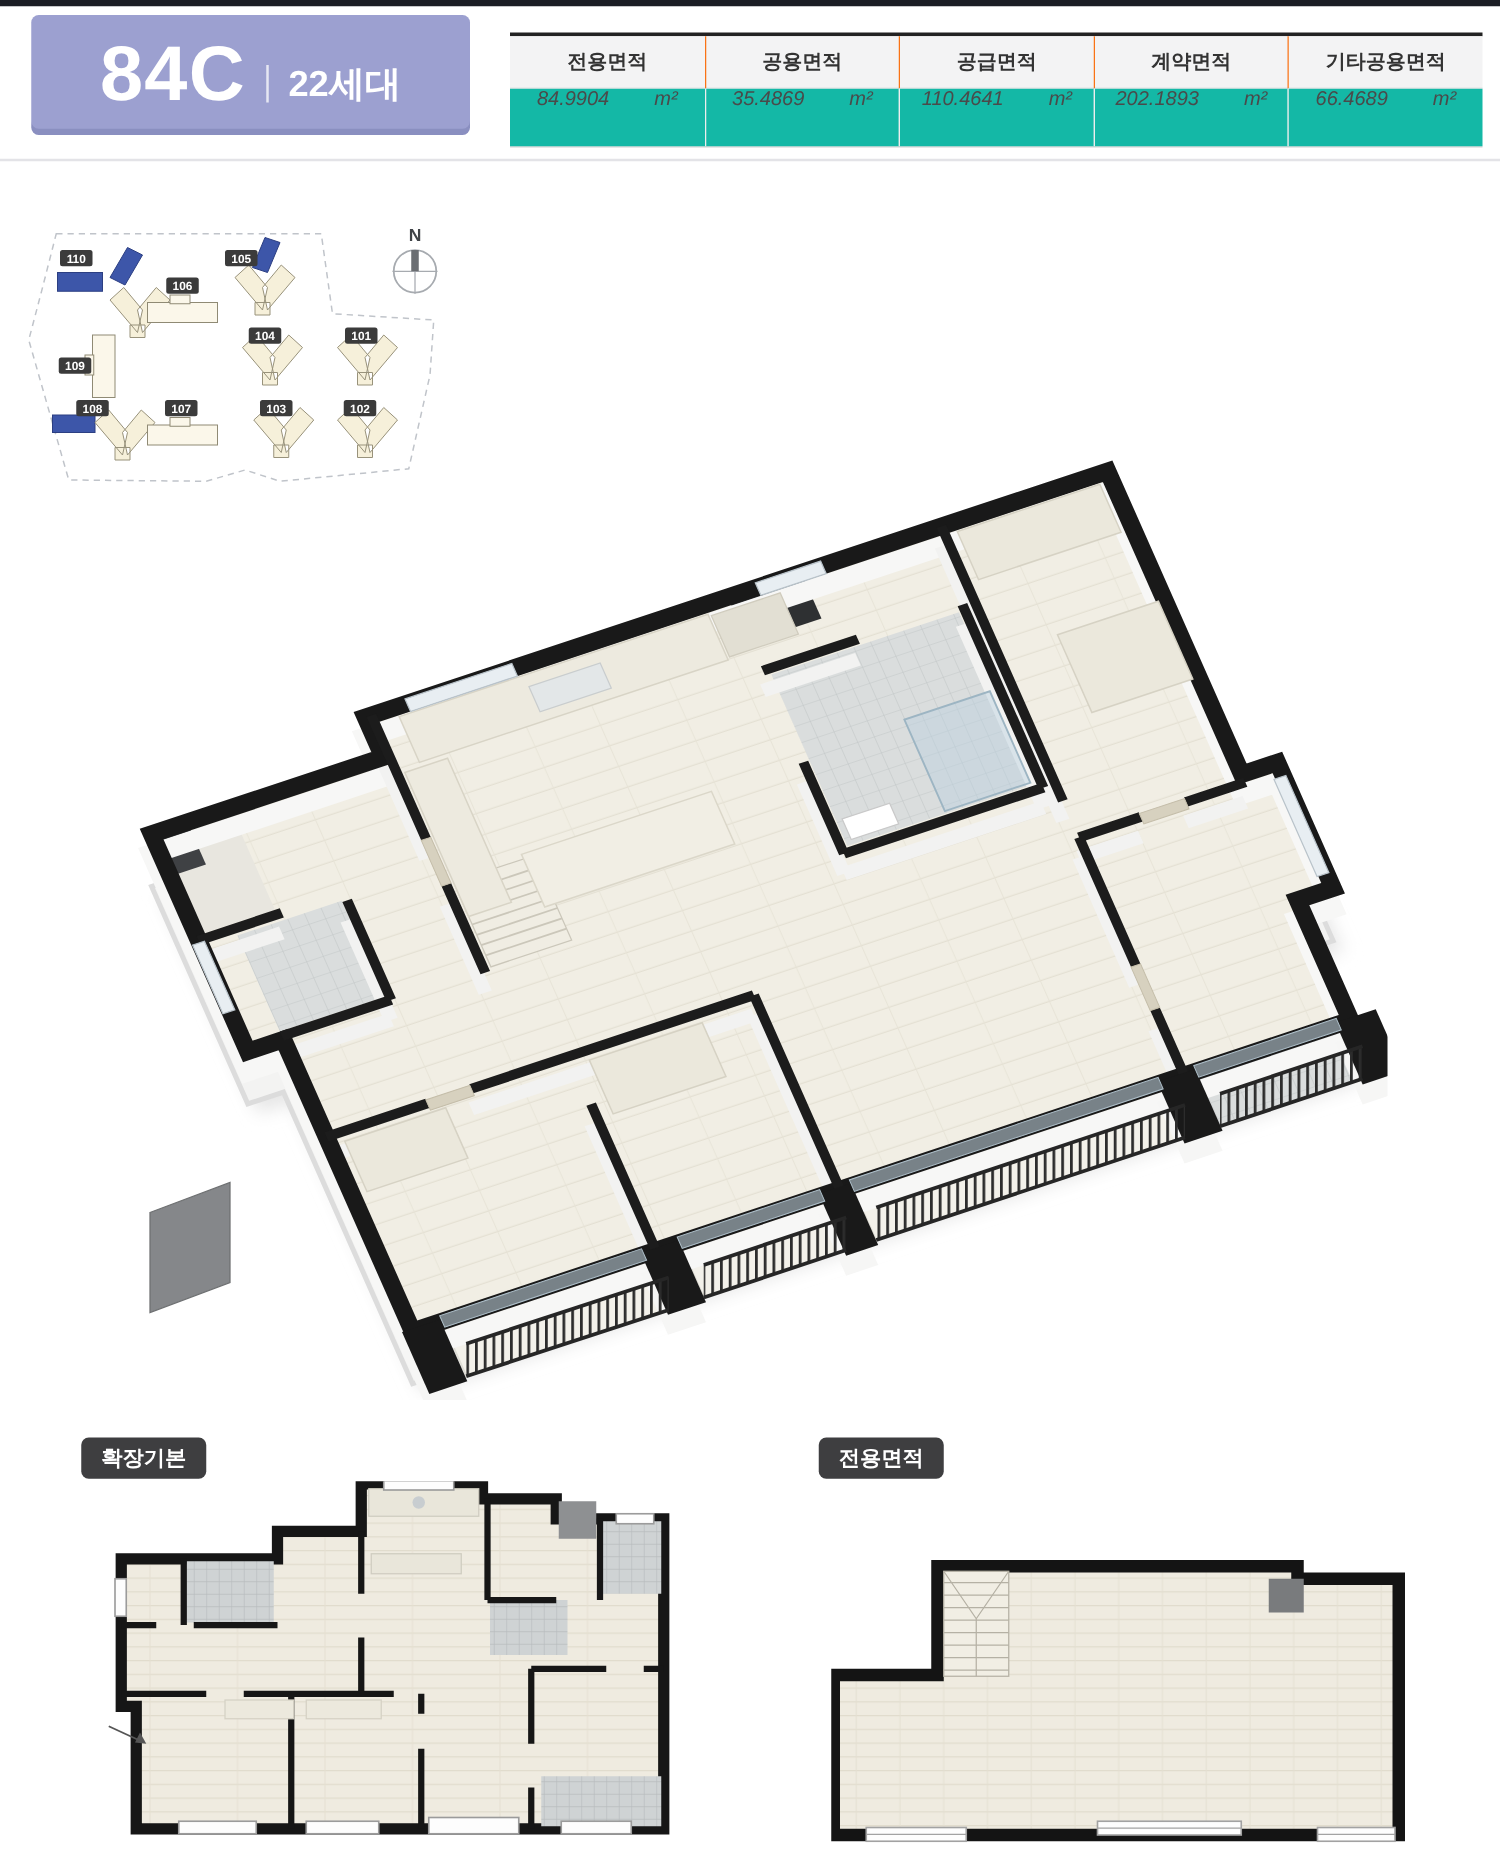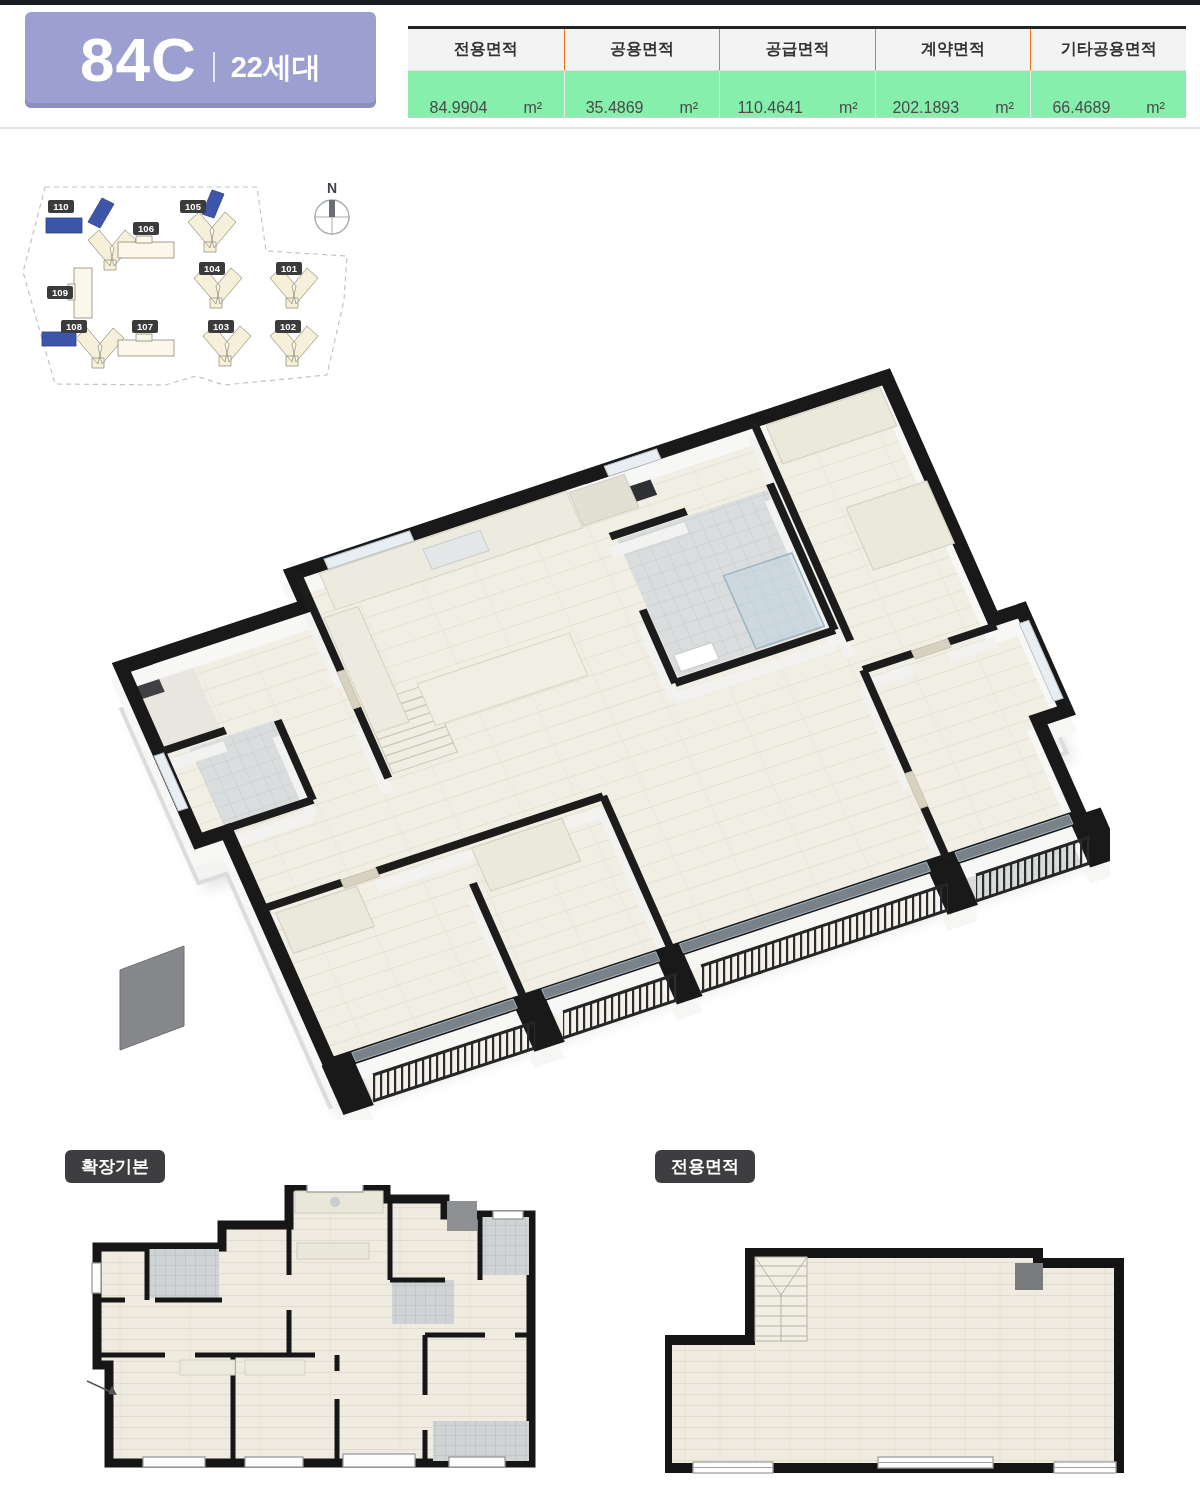--- a/index.html
+++ b/index.html
@@ -20,22 +20,22 @@
   .area-table{
     position:absolute;left:408px;top:26px;width:778px;
     display:grid;grid-template-columns:repeat(5,1fr);
     border-top:3px solid #222;border-bottom:1px solid #cfcfcf;
   }
   .area-th{
     background:#f3f3f4;height:41px;display:flex;align-items:center;justify-content:center;
     font-size:16px;font-weight:bold;color:#333;border-bottom:1px solid #e2e2e2;
   }
   .area-td{
-    background:#86efac;height:46px;display:flex;align-items:flex-end;justify-content:center;
-    font-size:16px;color:#4a4a4a;gap:4px;
+    background:#14b8a6;height:46px;display:flex;align-items:flex-start;justify-content:center;
+    font-size:16px;color:#4a4a4a;gap:4px;font-style:italic;
   }
   .area-th + .area-th, .c2{border-left:1px solid #f97316;}
   .area-td.c2{border-left:1px solid #ededed;}
   .unit-mark{font-size:16px;color:#4a4a4a;margin-left:32px;}
   .header-rule{position:absolute;left:0;top:127px;width:1200px;height:2px;background:#e3e3e7;}
   
   .plan-label{
     position:absolute;background:#3e3e40;color:#fff;font-size:17px;font-weight:bold;
     padding:8px 16px;border-radius:6px;line-height:1;
   }

